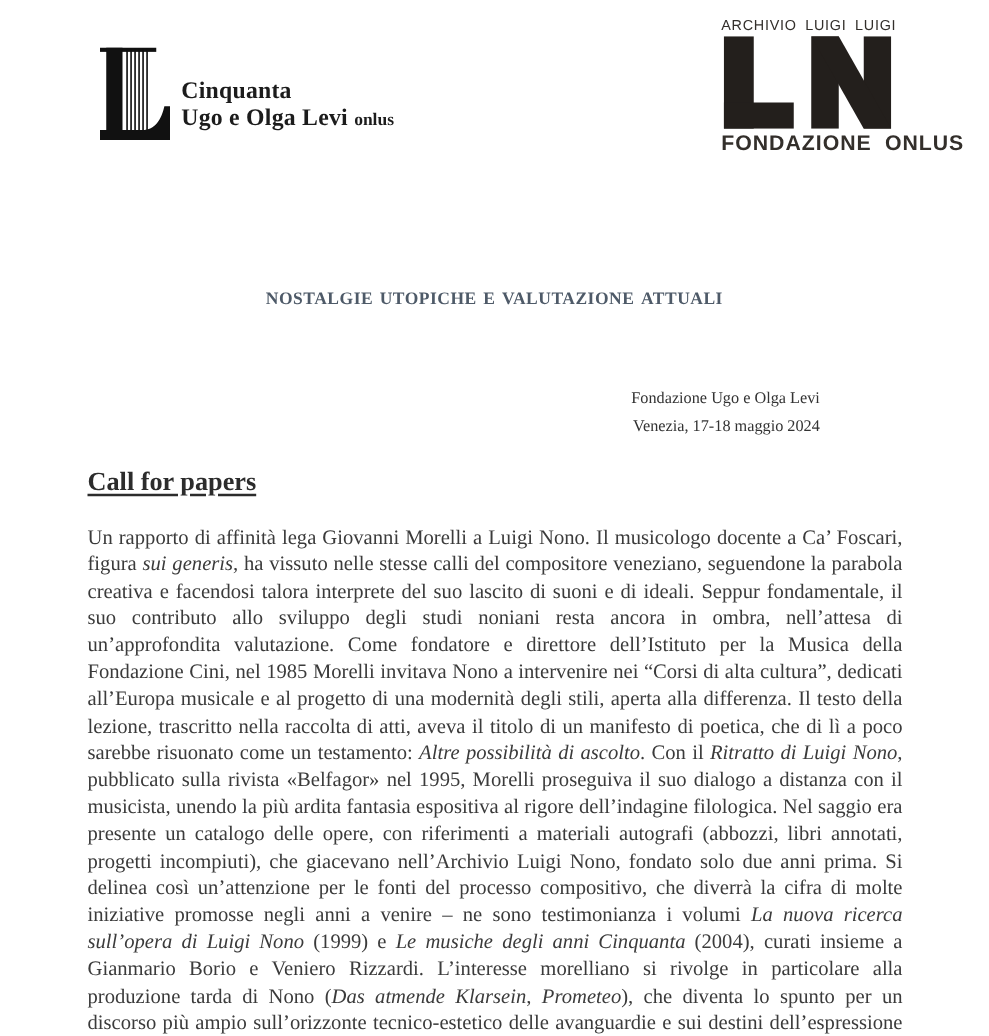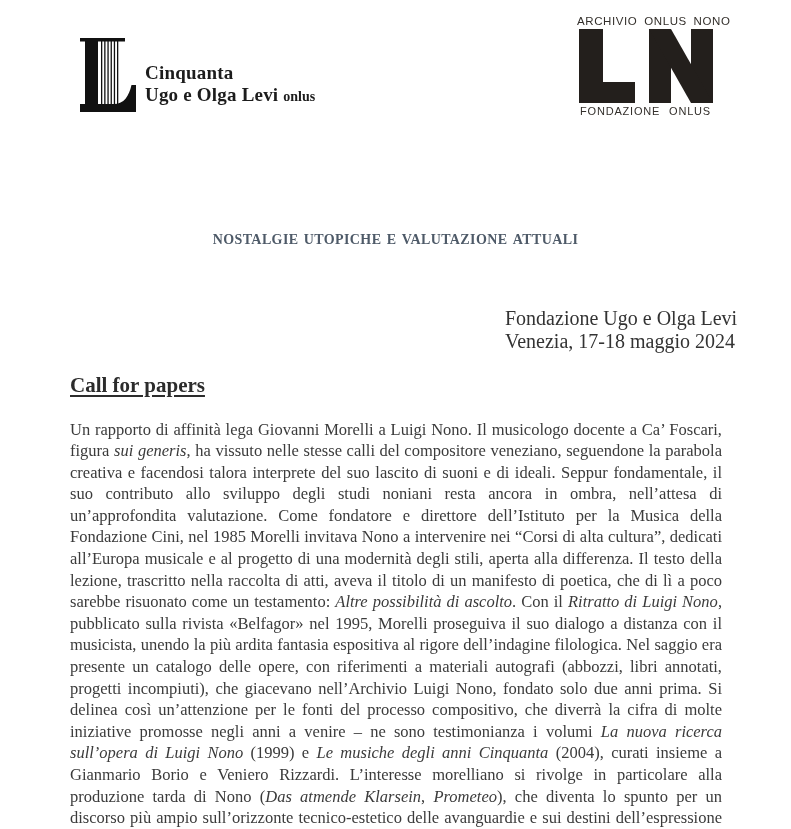--- a/index.html
+++ b/index.html
@@ -23,34 +23,34 @@
   }
   .levi-suffix { font-weight: bold; font-size: 14px; letter-spacing: 0; }
 
   .nono-logo {
     position: absolute; left: 577px; top: 15px; width: 137px;
     font-family: "Liberation Sans", sans-serif; color: #332f2b; text-align: center;
   }
   .nono-top { font-size: 11.5px; letter-spacing: 0.6px; word-spacing: 3px; white-space: nowrap; }
   .nono-mark { margin-top: 2px; }
   .nono-mark svg { display: block; margin: 0 auto; }
-  .nono-bottom { font-size: 11px; letter-spacing: 0.8px; word-spacing: 5px; white-space: nowrap; margin-top: 2px; }
+  .nono-bottom { font-size: 17px; letter-spacing: 0.8px; word-spacing: 5px; white-space: nowrap; margin-top: 2px; font-weight: bold; }
 
   
   .conference-title {
     position: absolute; top: 224px; left: 0; width: 100%;
     text-align: center; font-weight: bold; font-variant: small-caps;
     font-size: 19.5px; line-height: 28px; letter-spacing: 0.4px;
     color: var(--title-color, #4e5a68);
   }
 
   
   .event-info {
     position: absolute; left: 505px; top: 307px;
-    font-size: 20px; line-height: 22.5px; color: #333333;
+    font-size: 13px; line-height: 22.5px; color: #333333; text-align: right;
   }
 
   
   .section-heading {
     position: absolute; left: 70px; top: 373px;
     font-size: 21px; font-weight: bold; color: #2c2c2c;
     text-decoration: underline; text-underline-offset: 3px; text-decoration-thickness: 1.5px;
   }
 
   
@@ -80,21 +80,21 @@
         <path d="M0 66 H34 C44 66 49 58 51.5 47 H56 V74 H0 Z" fill="#111"></path>
       </svg>
     </span>
     <div class="levi-text">
       <div>Cinquanta</div>
       <div><span>Ugo e Olga Levi</span> <span class="levi-suffix">onlus</span></div>
     </div>
   </div>
 
   <div class="nono-logo">
-    <div class="nono-top">ARCHIVIO ONLUS NONO</div>
+    <div class="nono-top">ARCHIVIO LUIGI LUIGI</div>
     <div class="nono-mark">
       <svg width="134" height="74" viewBox="0 0 134 74" aria-hidden="true">
         <rect x="0" y="0" width="24" height="74" fill="#231f1c"></rect>
         <rect x="0" y="53" width="56" height="21" fill="#231f1c"></rect>
         <rect x="70" y="0" width="22" height="74" fill="#231f1c"></rect>
         <rect x="112" y="0" width="22" height="74" fill="#231f1c"></rect>
         <polygon points="70,0 92,0 134,74 112,74" fill="#231f1c"></polygon>
       </svg>
     </div>
     <div class="nono-bottom">FONDAZIONE ONLUS</div>

